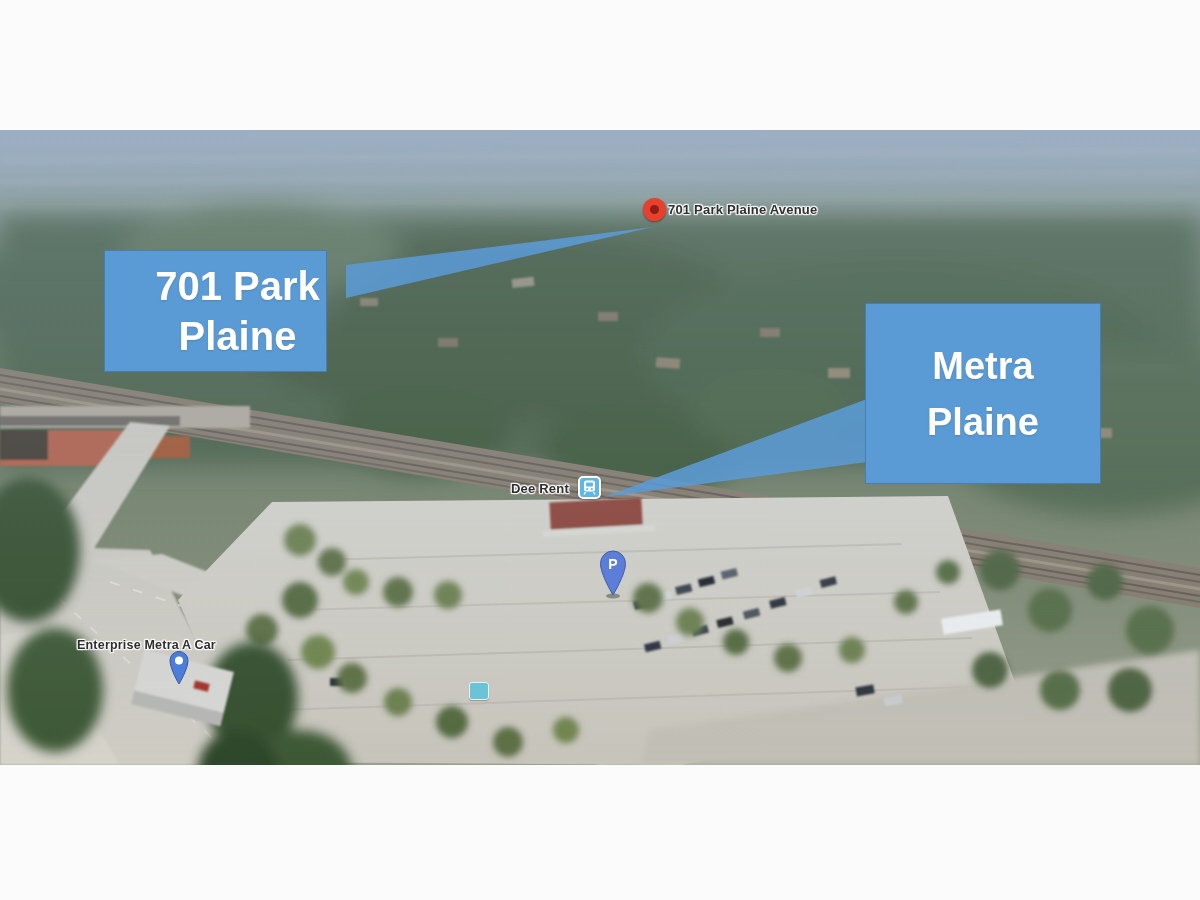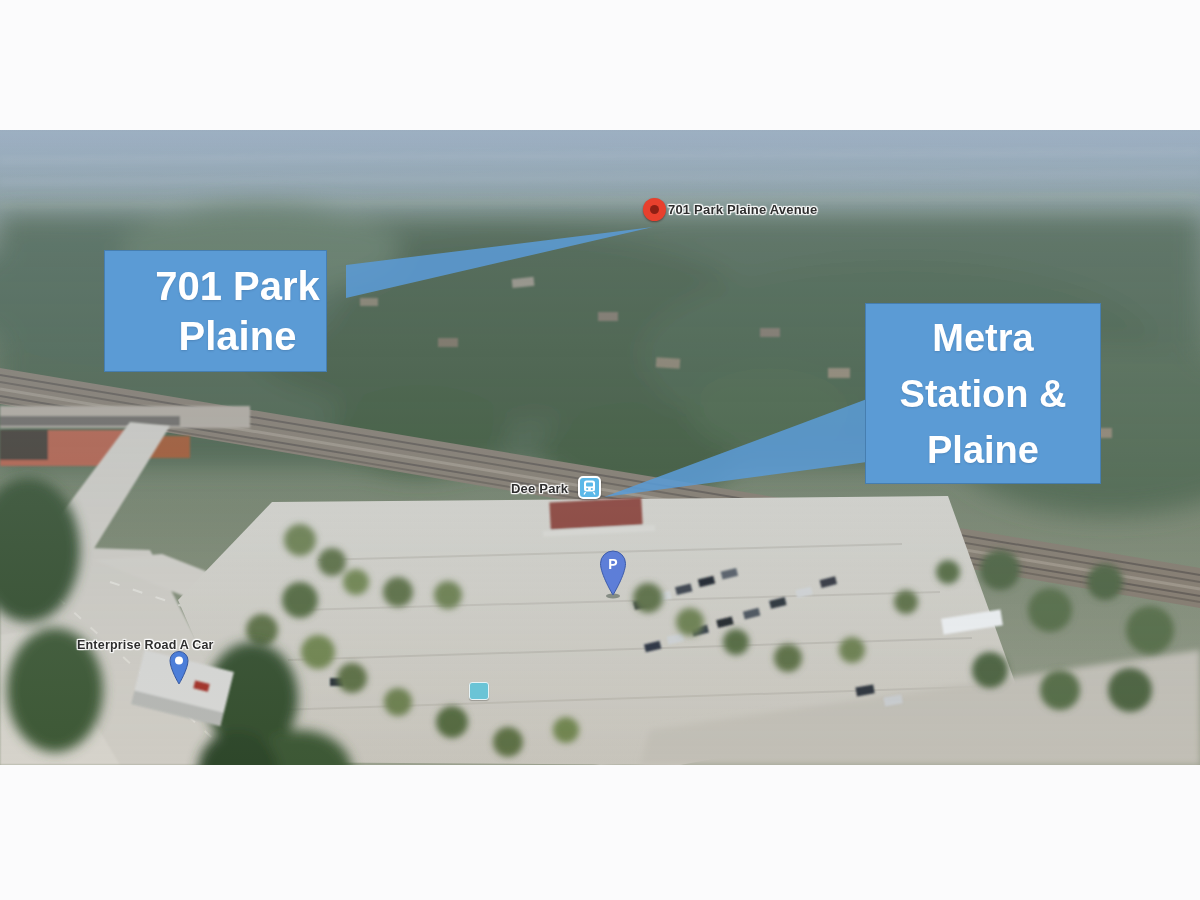--- a/index.html
+++ b/index.html
@@ -271,43 +271,42 @@
     <div class="red-pin"></div>
     <div class="map-label addr-label">701 Park Plaine Avenue</div>
 
     <div class="callout callout-left">
       <span class="line">701 Park</span>
       <span class="line">Plaine</span>
     </div>
 
     <div class="callout callout-right">
       <span class="line">Metra</span>
-      <span class="line">Station &amp;</span>
       <span class="line">Plaine</span>
     </div>
 
-    <div class="map-label station-label">Dee Park</div>
+    <div class="map-label station-label">Dee Rent</div>
     <div class="station-icon">
       <svg width="13" height="15" viewBox="0 0 13 15">
         <rect x="1" y="0.5" width="11" height="11" rx="2.5" fill="#ffffff"></rect>
         <rect x="3" y="2.5" width="7" height="4" rx="1" fill="#5CB8E8"></rect>
         <circle cx="4.2" cy="9" r="1.1" fill="#5CB8E8"></circle>
         <circle cx="8.8" cy="9" r="1.1" fill="#5CB8E8"></circle>
         <path d="M2.5 12 L1 14.5 M10.5 12 L12 14.5" stroke="#ffffff" stroke-width="1.4"></path>
       </svg>
     </div>
 
     <svg class="pin-svg parking-pin" width="30" height="50" viewBox="0 0 30 50">
       <ellipse cx="15" cy="47" rx="7" ry="2.4" fill="#2e3f33" opacity="0.45"></ellipse>
       <path d="M15,46 C15,46 2.5,25.5 2.5,14.5 A12.5,12.5 0 1 1 27.5,14.5 C27.5,25.5 15,46 15,46 Z" stroke="#3c5aa8" stroke-width="1" fill="#5D7ED8"></path>
       <text x="15" y="20" text-anchor="middle" font-size="14" font-weight="bold" font-family="Liberation Sans, sans-serif" fill="#ffffff">P</text>
     </svg>
 
     <svg class="pin-svg enterprise-pin" width="22" height="36" viewBox="0 0 22 36">
       <path d="M11,34 C11,34 2,19 2,10.5 A9,9 0 1 1 20,10.5 C20,19 11,34 11,34 Z" stroke="#35579f" stroke-width="1" fill="#4C7ED9"></path>
       <circle cx="11" cy="10.5" r="4" fill="#ffffff"></circle>
     </svg>
-    <div class="map-label enterprise-label">Enterprise Road A Car</div>
+    <div class="map-label enterprise-label">Enterprise Metra A Car</div>
 
     <div class="transit-stop"></div>
 
   </div>
 </div>
 
 </body></html>

